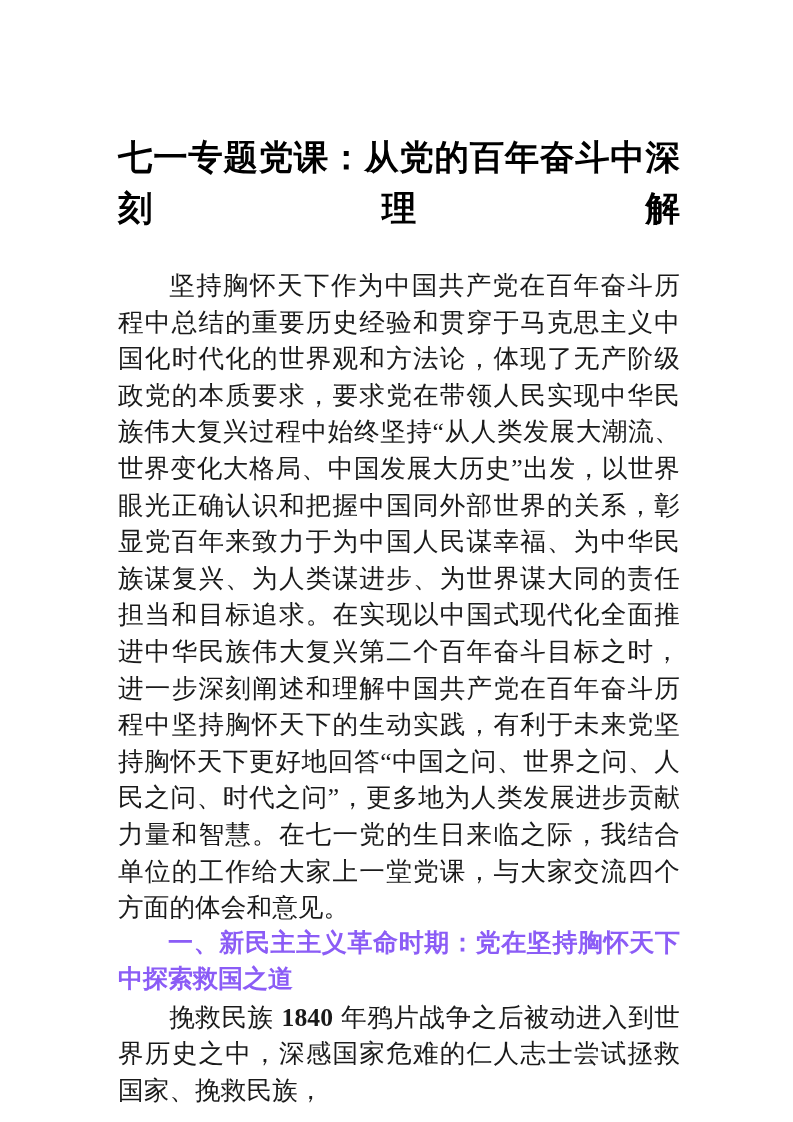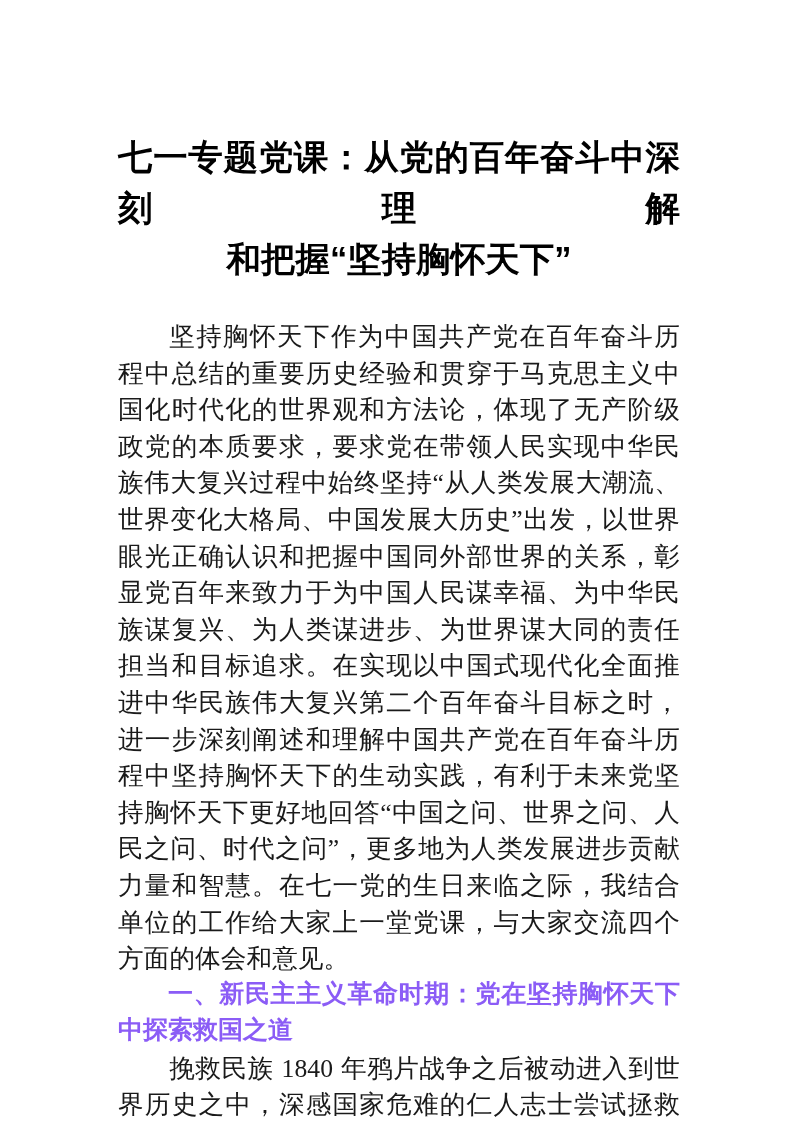--- a/index.html
+++ b/index.html
@@ -31,21 +31,21 @@
     left: 118px;
     top: 0;
     width: 562px;
   }
 
   
   .doc-title {
     margin: 0;
     padding: 0;
     padding-top: 132px;
-    font-family: Liberation Sans, sans-serif;
+    font-family: Liberation Serif, serif;
     font-weight: 700;
     font-size: 34.5px;
     line-height: 51px;
     text-align: center;
     letter-spacing: 0px;
     color: #000000;
     text-align-last: center;
   }
   .doc-title .tline {
     display: block;
@@ -93,33 +93,32 @@
     text-align-last: left;
     text-justify: inter-ideograph;
     color: #8b5cf6;
     word-break: break-all;
     letter-spacing: 0px;
   }
 
   
   .num {
     font-family: "Liberation Serif", "DejaVu Serif", serif;
-    font-weight: 400;
+    font-weight: 700;
     padding: 0 1px;
   }
 </style>
 </head>
 <body>
 
 <div class="page">
   <div class="content">
 
     <h1 class="doc-title">
       <span class="tline tline-1">七一专题党课：从党的百年奋斗中深刻理解</span>
-      <span class="tline tline-2">和把握“坚持胸怀天下”</span>
     </h1>
 
     <div class="body-block">
 
 
       <p class="para indent">坚持胸怀天下作为中国共产党在百年奋斗历程中总结的重要历史经验和贯穿于马克思主义中国化时代化的世界观和方法论，体现了无产阶级政党的本质要求，要求党在带领人民实现中华民族伟大复兴过程中始终坚持“从人类发展大潮流、世界变化大格局、中国发展大历史”出发，以世界眼光正确认识和把握中国同外部世界的关系，彰显党百年来致力于为中国人民谋幸福、为中华民族谋复兴、为人类谋进步、为世界谋大同的责任担当和目标追求。在实现以中国式现代化全面推进中华民族伟大复兴第二个百年奋斗目标之时，进一步深刻阐述和理解中国共产党在百年奋斗历程中坚持胸怀天下的生动实践，有利于未来党坚持胸怀天下更好地回答“中国之问、世界之问、人民之问、时代之问”，更多地为人类发展进步贡献力量和智慧。在七一党的生日来临之际，我结合单位的工作给大家上一堂党课，与大家交流四个方面的体会和意见。</p>
 
       <p class="section-heading">一、新民主主义革命时期：党在坚持胸怀天下中探索救国之道</p>
 
       <p class="para indent">

